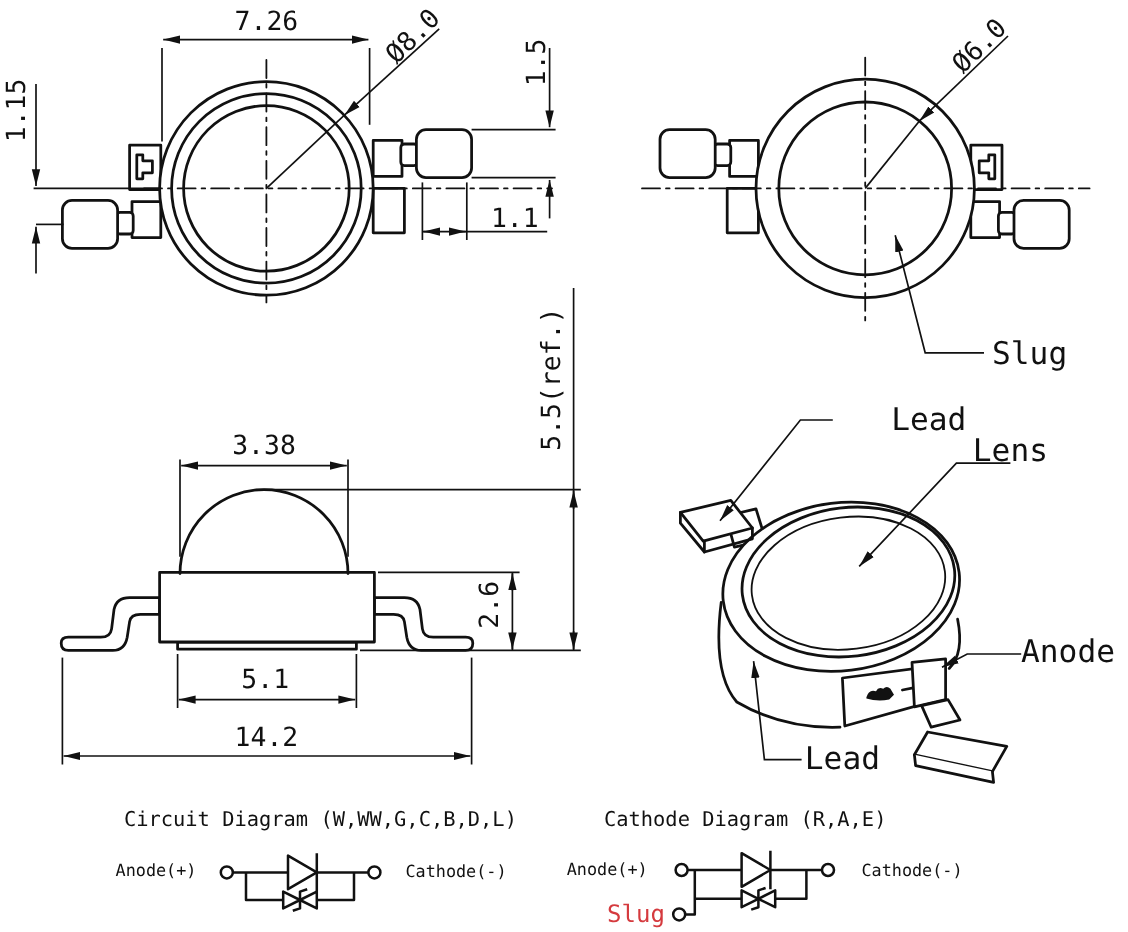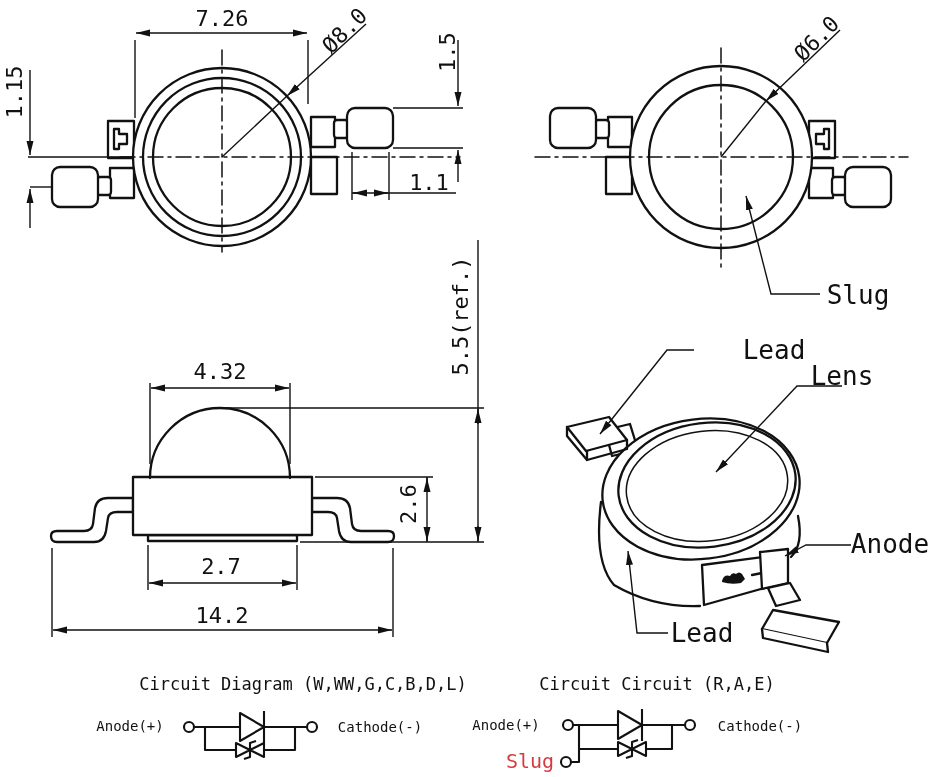--- a/index.html
+++ b/index.html
@@ -9,21 +9,21 @@
   .obj{stroke:#111;stroke-width:2.3;fill:none;stroke-linejoin:round;stroke-linecap:round;}
   .dim{stroke:#111;stroke-width:1.4;fill:none;}
   .ckt{stroke:#111;stroke-width:2.1;fill:none;stroke-linejoin:round;}
   .cl{stroke-dasharray:15 5 3 5;}
   .thin{stroke-width:1.5;}
   .lbl{position:absolute;transform:translate(-50%,-50%);white-space:nowrap;line-height:1;}
   .dimtxt{font-size:22px;}
   .rot{transform:translate(-50%,-50%) rotate(-90deg);}
   .diag{transform:translate(-50%,-50%) rotate(-45deg);}
   .iso{font-size:26px;}
-  .ct{font-size:17px;margin-left:36px;}
+  .ct{font-size:17px;}
   .cl19{font-size:14px;}
   .cl20{font-size:20px;}
   .red{color:#d53a3e;}
 </style>
 </head>
 <body>
 
 <div class="canvas">
 
 <svg width="940" height="777" viewBox="0 0 940 777">
@@ -184,33 +184,33 @@
 
 <div class="lbl dimtxt" style="left:222px;top:19px">7.26</div>
 <div class="lbl dimtxt diag" style="left:345px;top:31px">Ø8.0</div>
 <div class="lbl dimtxt rot" style="left:15px;top:92px">1.15</div>
 <div class="lbl dimtxt rot" style="left:448px;top:52px">1.5</div>
 <div class="lbl dimtxt" style="left:429px;top:183px">1.1</div>
 
 <div class="lbl dimtxt diag" style="left:817px;top:39px">Ø6.0</div>
 <div class="lbl iso" style="left:858px;top:295px">Slug</div>
 
-<div class="lbl dimtxt" style="left:220px;top:372px">4.32</div>
-<div class="lbl dimtxt" style="left:221px;top:567px">2.7</div>
+<div class="lbl dimtxt" style="left:220px;top:372px">3.38</div>
+<div class="lbl dimtxt" style="left:221px;top:567px">5.1</div>
 <div class="lbl dimtxt" style="left:222px;top:616px">14.2</div>
 <div class="lbl dimtxt rot" style="left:409px;top:504px">2.6</div>
 <div class="lbl dimtxt rot" style="left:461px;top:316px">5.5(ref.)</div>
 
 <div class="lbl iso" style="left:774px;top:350px">Lead</div>
 <div class="lbl iso" style="left:842px;top:376px">Lens</div>
 <div class="lbl iso" style="left:890px;top:544px">Anode</div>
 <div class="lbl iso" style="left:702px;top:633px">Lead</div>
 
 <div class="lbl ct" style="left:267px;top:684px">Circuit Diagram (W,WW,G,C,B,D,L)</div>
 <div class="lbl cl19" style="left:130px;top:726px">Anode(+)</div>
 <div class="lbl cl19" style="left:380px;top:727px">Cathode(-)</div>
 
-<div class="lbl ct" style="left:621px;top:684px">Circuit Circuit (R,A,E)</div>
+<div class="lbl ct" style="left:621px;top:684px">Cathode Diagram (R,A,E)</div>
 <div class="lbl cl19" style="left:506px;top:725px">Anode(+)</div>
 <div class="lbl cl19" style="left:760px;top:726px">Cathode(-)</div>
 <div class="lbl cl20 red" style="left:530px;top:761px">Slug</div>
 
 </div>
 
 </body></html>

